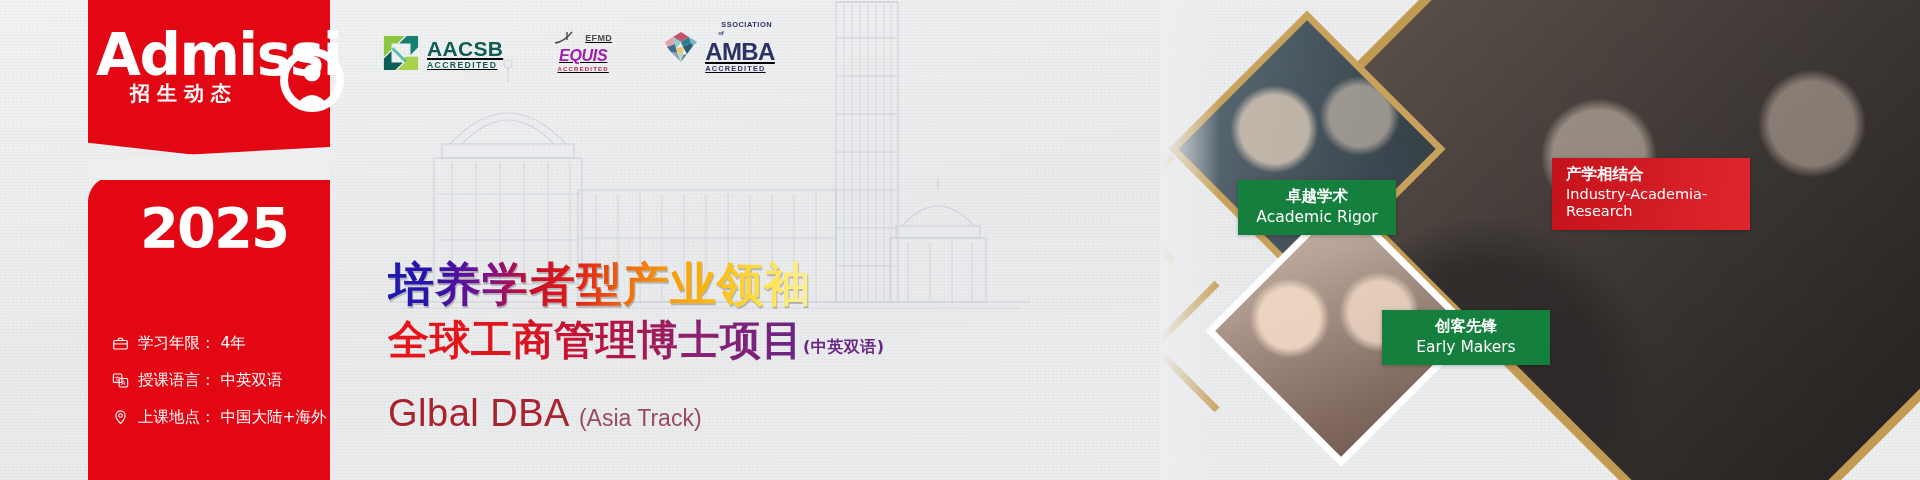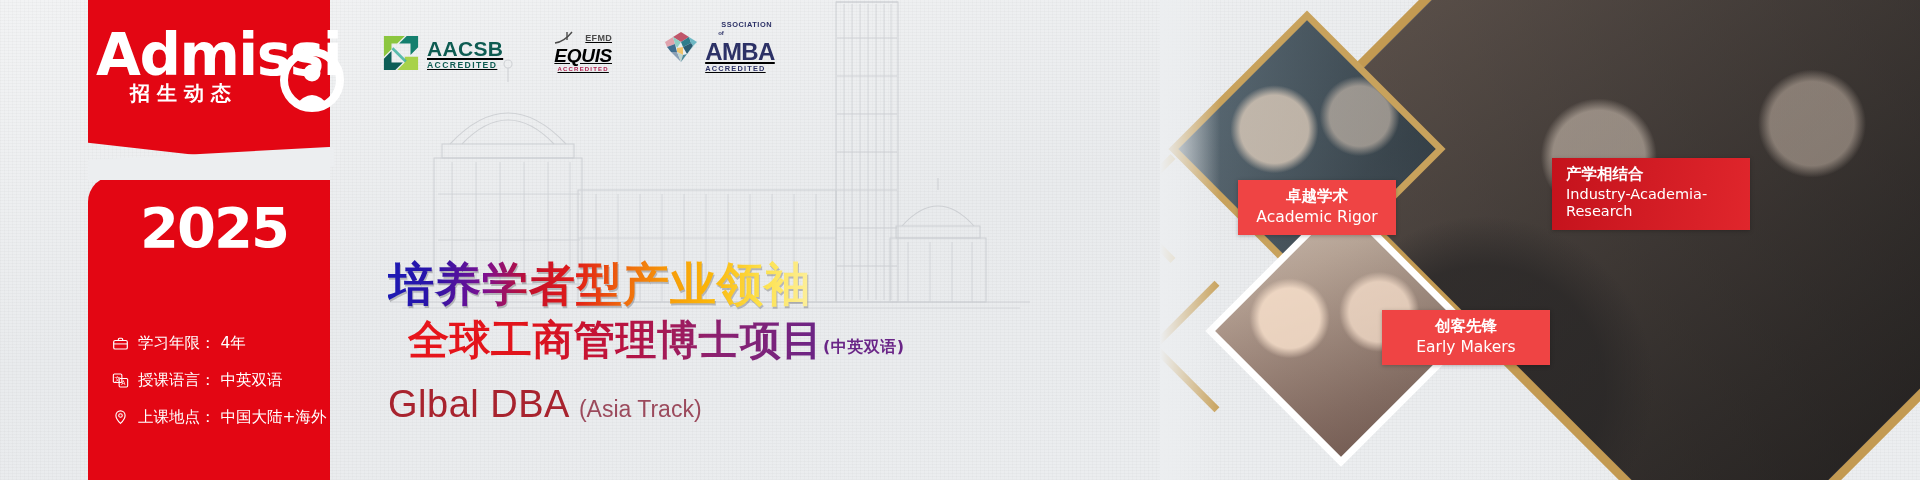--- a/index.html
+++ b/index.html
@@ -87,21 +87,21 @@
   .aacsb-mark{width:38px;height:38px;}
   .aacsb-txt{display:flex;flex-direction:column;line-height:1;}
   .aacsb-txt .b1{font-size:21px;font-weight:bold;color:#0e5c52;letter-spacing:.3px;
     font-family:"Liberation Sans",sans-serif;}
   .aacsb-txt .b2{font-size:8.6px;font-weight:bold;color:#0e5c52;letter-spacing:1.4px;margin-top:2px;}
 
   .equis{display:flex;flex-direction:column;align-items:center;width:72px;}
   .equis .row1{display:flex;align-items:center;gap:5px;height:16px;}
   .equis .efmd{font-size:9px;font-weight:bold;color:#4a4a4a;letter-spacing:.3px;
     font-family:"Liberation Sans",sans-serif;}
-  .equis .big{font-size:19px;font-weight:bold;font-style:italic;color:#000000;
+  .equis .big{font-size:16px;font-weight:bold;font-style:italic;color:#a21caf;
     letter-spacing:-.3px;line-height:20px;font-family:"Liberation Sans",sans-serif;}
   .equis .sub{font-size:6px;font-weight:bold;color:#b01c4c;letter-spacing:1.2px;}
 
   .amba{display:flex;align-items:center;gap:6px;}
   .amba-mark{width:36px;height:34px;}
   .amba-txt{position:relative;line-height:1;}
   .amba-txt .assoc{font-size:7.4px;font-weight:bold;color:#2c3166;letter-spacing:.55px;
     position:absolute;left:16px;top:-1px;white-space:nowrap;}
   .amba-txt .of{font-size:6px;font-weight:bold;color:#2c3166;position:absolute;left:13px;top:8px;}
   .amba-txt .big{font-size:24px;font-weight:bold;color:#2c3166;letter-spacing:-.6px;
@@ -121,25 +121,25 @@
     width:max-content;
   }
   .h-main{
     margin-top:6px;
     font-size:41px;font-weight:bold;line-height:48px;letter-spacing:.5px;
     font-family:"DejaVu Sans",sans-serif;
     white-space:nowrap;
   }
   .h-main .grad{
     background:linear-gradient(95deg,#e8151b 0%,#e0141b 30%,#b81341 52%,#8c2170 74%,#6a2587 100%);
-    -webkit-background-clip:text;background-clip:text;color:transparent;margin-left:20px;
+    -webkit-background-clip:text;background-clip:text;color:transparent;
   }
   .h-main .paren{font-size:16px;color:#6a2587;font-weight:bold;vertical-align:2px;}
   .h-en{
-    margin-top:11px;
+    margin-top:20px;
     font-size:38px;line-height:44px;color:#a8232e;letter-spacing:.5px;
     font-family:"Liberation Sans",sans-serif;white-space:nowrap;
   }
   .h-en .track{font-size:23px;color:#9b4a5c;letter-spacing:0;}
 
   
   .collage{position:absolute;right:0;top:0;width:760px;height:480px;overflow:hidden;}
 
   .bigphoto{
     position:absolute;right:-120px;top:-170px;width:620px;height:620px;
@@ -178,21 +178,21 @@
                linear-gradient(20deg,rgba(255,255,255,.12),rgba(0,0,0,.35));}
 
   #dia2{left:92px;top:242px;width:178px;height:178px;}
   #dia2 .inner{background:linear-gradient(150deg,#d8cbc0 0%,#b9a898 34%,#8b7b6e 66%,#5e5348 100%);}
   #dia2 .inner::after{content:"";position:absolute;inset:0;
     background:radial-gradient(circle at 34% 46%,rgba(250,226,205,.82) 0 30px,transparent 40px),
                radial-gradient(circle at 62% 44%,rgba(248,224,204,.76) 0 30px,transparent 40px),
                linear-gradient(0deg,rgba(90,40,40,.3),rgba(255,255,255,.07));}
 
   .ribbon{
-    position:absolute;color:#fff;background:#ef4444;
+    position:absolute;color:#fff;background:#15803d;
     padding:7px 14px 9px 14px;
     font-family:"DejaVu Sans",sans-serif;line-height:1.2;
     box-shadow:0 1px 4px rgba(0,0,0,.25);
   }
   .ribbon .cn{font-size:15.5px;font-weight:bold;display:block;}
   .ribbon .en{font-size:15.5px;display:block;margin-top:2px;}
   .ribbon.multi .en{font-size:14.5px;line-height:1.22;}
 
   #rib1{left:78px;top:180px;width:130px;text-align:center;}
   #rib2{left:392px;top:158px;width:170px;text-align:left;

